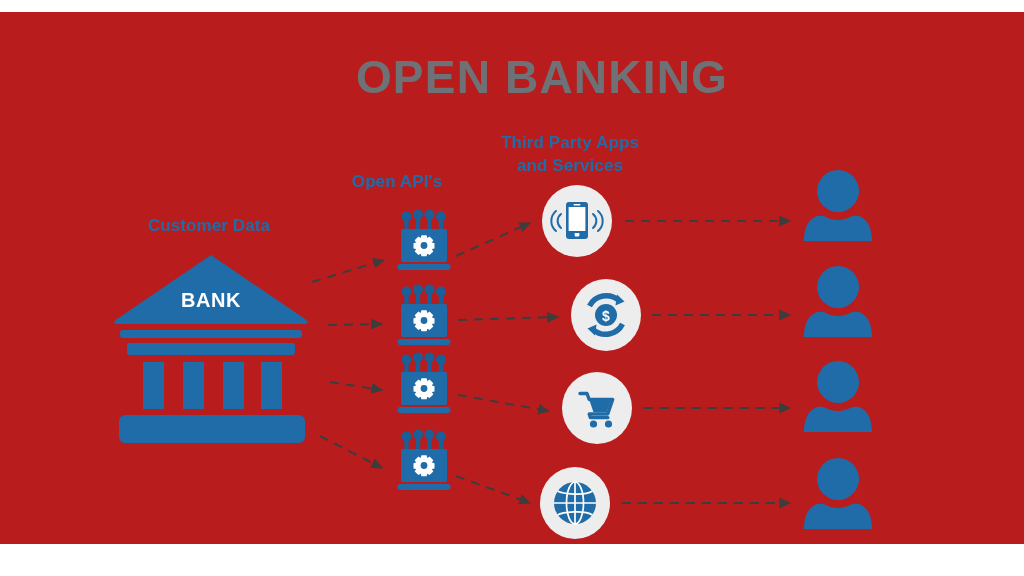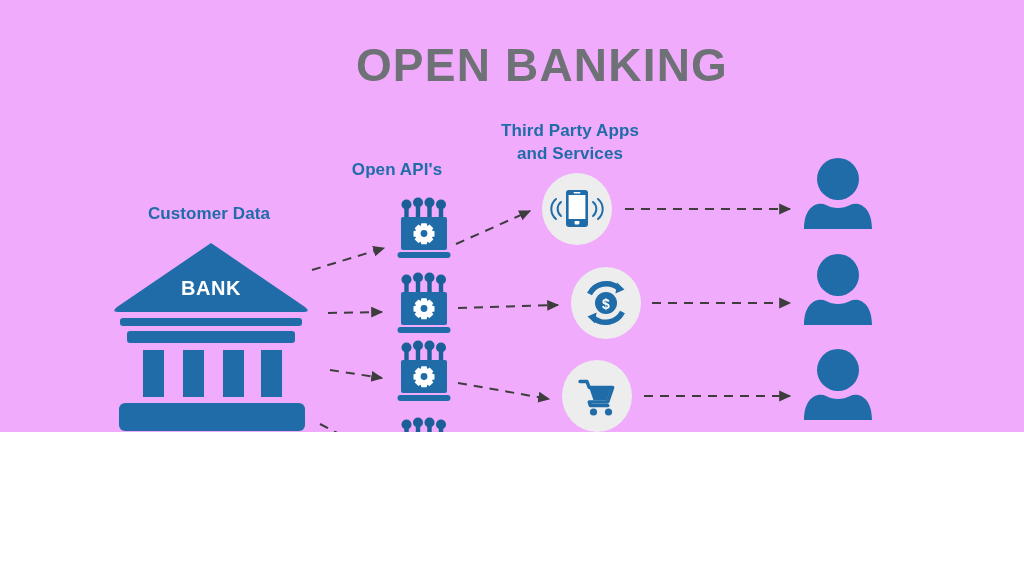--- a/index.html
+++ b/index.html
@@ -6,23 +6,24 @@
     margin: 0;
     padding: 0;
     background: #ffffff;
   }
   body {
     font-family: "Liberation Sans", sans-serif;
   }
   #canvas {
     position: relative;
     width: 1024px;
-    height: 432px;
-    background: #f0abfc;
+    height: 532px;
+    background: #b91c1c;
     overflow: hidden;
+    margin-top: 12px;
   }
   #diagram-svg {
     position: absolute;
     left: 0;
     top: 0;
     width: 1024px;
     height: 576px;
     display: block;
   }
   .title-text {

